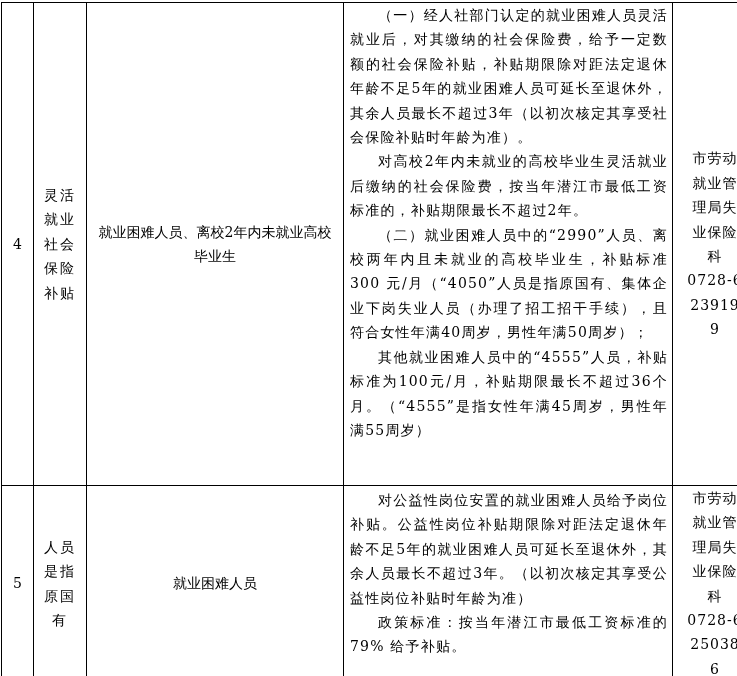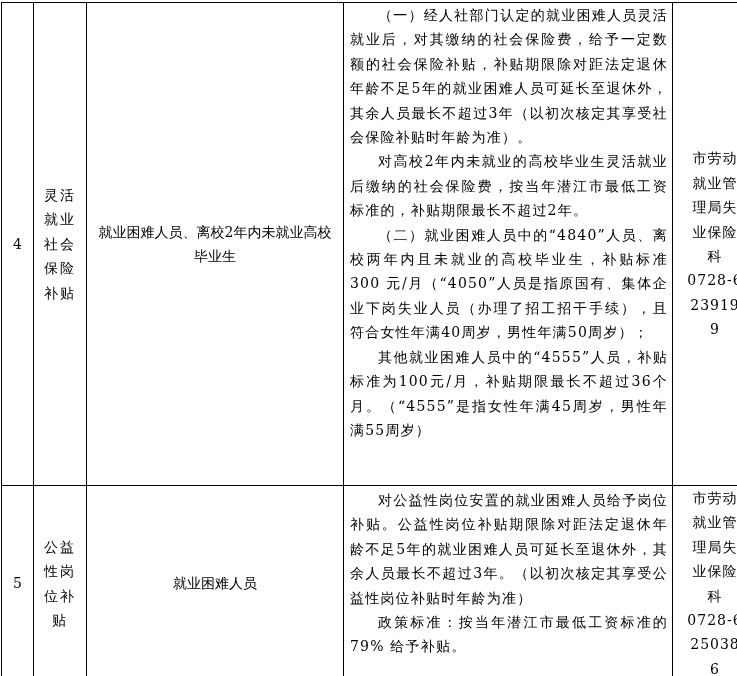--- a/index.html
+++ b/index.html
@@ -29,32 +29,32 @@
   <tbody>
       <tr class="row4">
     <td class="c-no">4</td>
     <td class="c-name">
       <div class="vtext">灵活就业社会保险补贴</div>
     </td>
     <td class="c-target">就业困难人员、离校2年内未就业高校毕业生</td>
     <td class="c-desc">
       <p class="indent">（一）经人社部门认定的就业困难人员灵活就业后，对其缴纳的社会保险费，给予一定数额的社会保险补贴，补贴期限除对距法定退休年龄不足5年的就业困难人员可延长至退休外，其余人员最长不超过3年（以初次核定其享受社会保险补贴时年龄为准）。</p>
       <p class="indent">对高校2年内未就业的高校毕业生灵活就业后缴纳的社会保险费，按当年潜江市最低工资标准的，补贴期限最长不超过2年。</p>
-      <p class="indent">（二）就业困难人员中的“4840”人员、离校两年内且未就业的高校毕业生，补贴标准300 元/月（“4050”人员是指原国有、集体企业下岗失业人员（办理了招工招干手续），且符合女性年满40周岁，男性年满50周岁）；</p>
+      <p class="indent">（二）就业困难人员中的“2990”人员、离校两年内且未就业的高校毕业生，补贴标准300 元/月（“4050”人员是指原国有、集体企业下岗失业人员（办理了招工招干手续），且符合女性年满40周岁，男性年满50周岁）；</p>
       <p class="indent">其他就业困难人员中的“4555”人员，补贴标准为100元/月，补贴期限最长不超过36个月。（“4555”是指女性年满45周岁，男性年满55周岁）</p>
     </td>
     <td class="c-dept">
       <div class="vtext">市劳动就业管理局失业保险科</div>
       <div class="vtext">0728-6239199</div>
     </td>
   </tr>
   <tr class="row5">
     <td class="c-no">5</td>
     <td class="c-name">
-      <div class="vtext">公益性岗位补贴</div>
+      <div class="vtext">人员是指原国有</div>
     </td>
     <td class="c-target">就业困难人员</td>
     <td class="c-desc">
       <p class="indent">对公益性岗位安置的就业困难人员给予岗位补贴。公益性岗位补贴期限除对距法定退休年龄不足5年的就业困难人员可延长至退休外，其余人员最长不超过3年。（以初次核定其享受公益性岗位补贴时年龄为准）</p>
       <p class="indent">政策标准：按当年潜江市最低工资标准的 79% 给予补贴。</p>
     </td>
     <td class="c-dept">
       <div class="vtext">市劳动就业管理局失业保险科</div>
       <div class="vtext">0728-6250386</div>
     </td>

